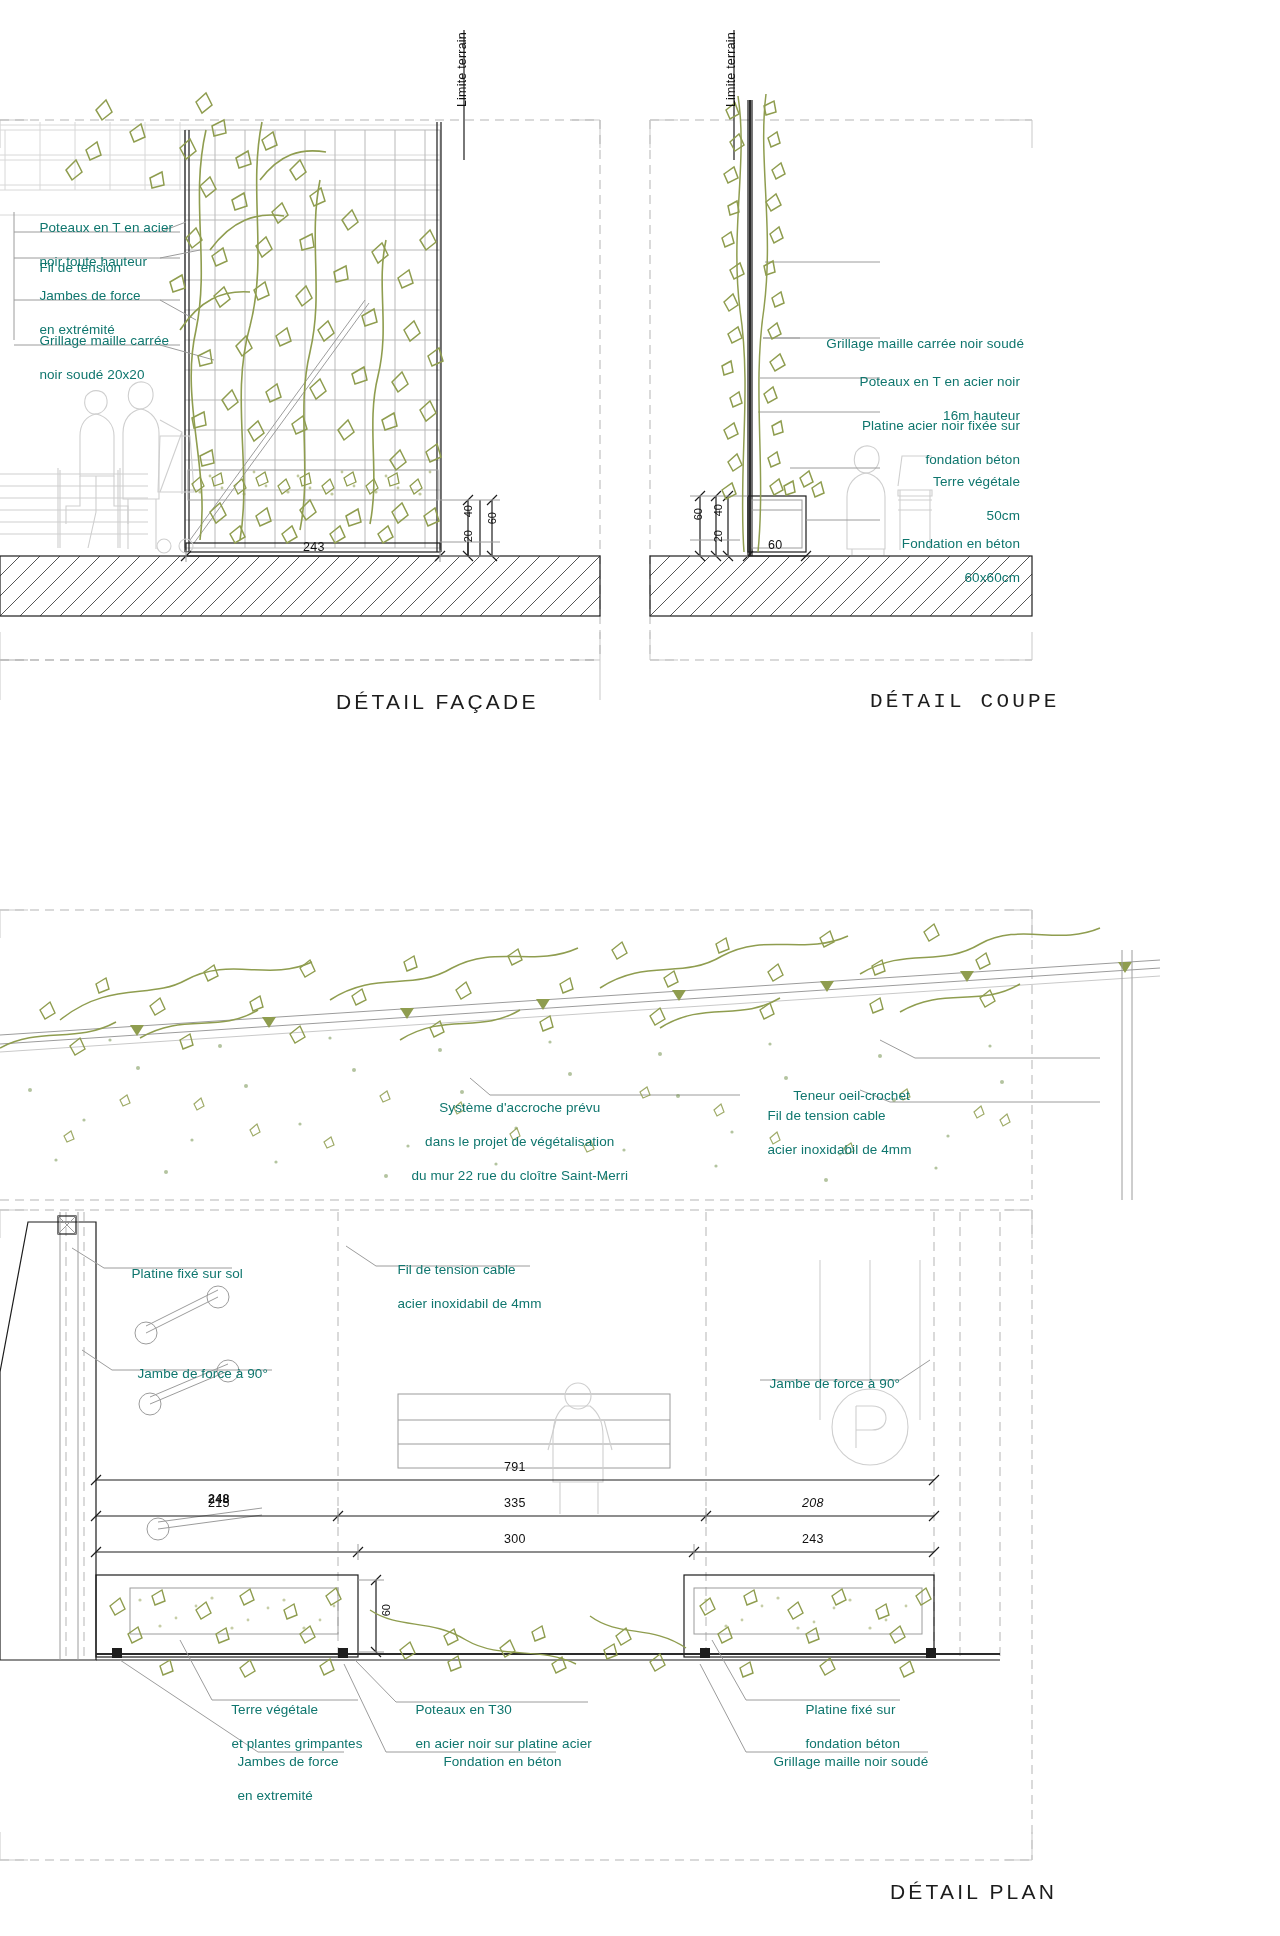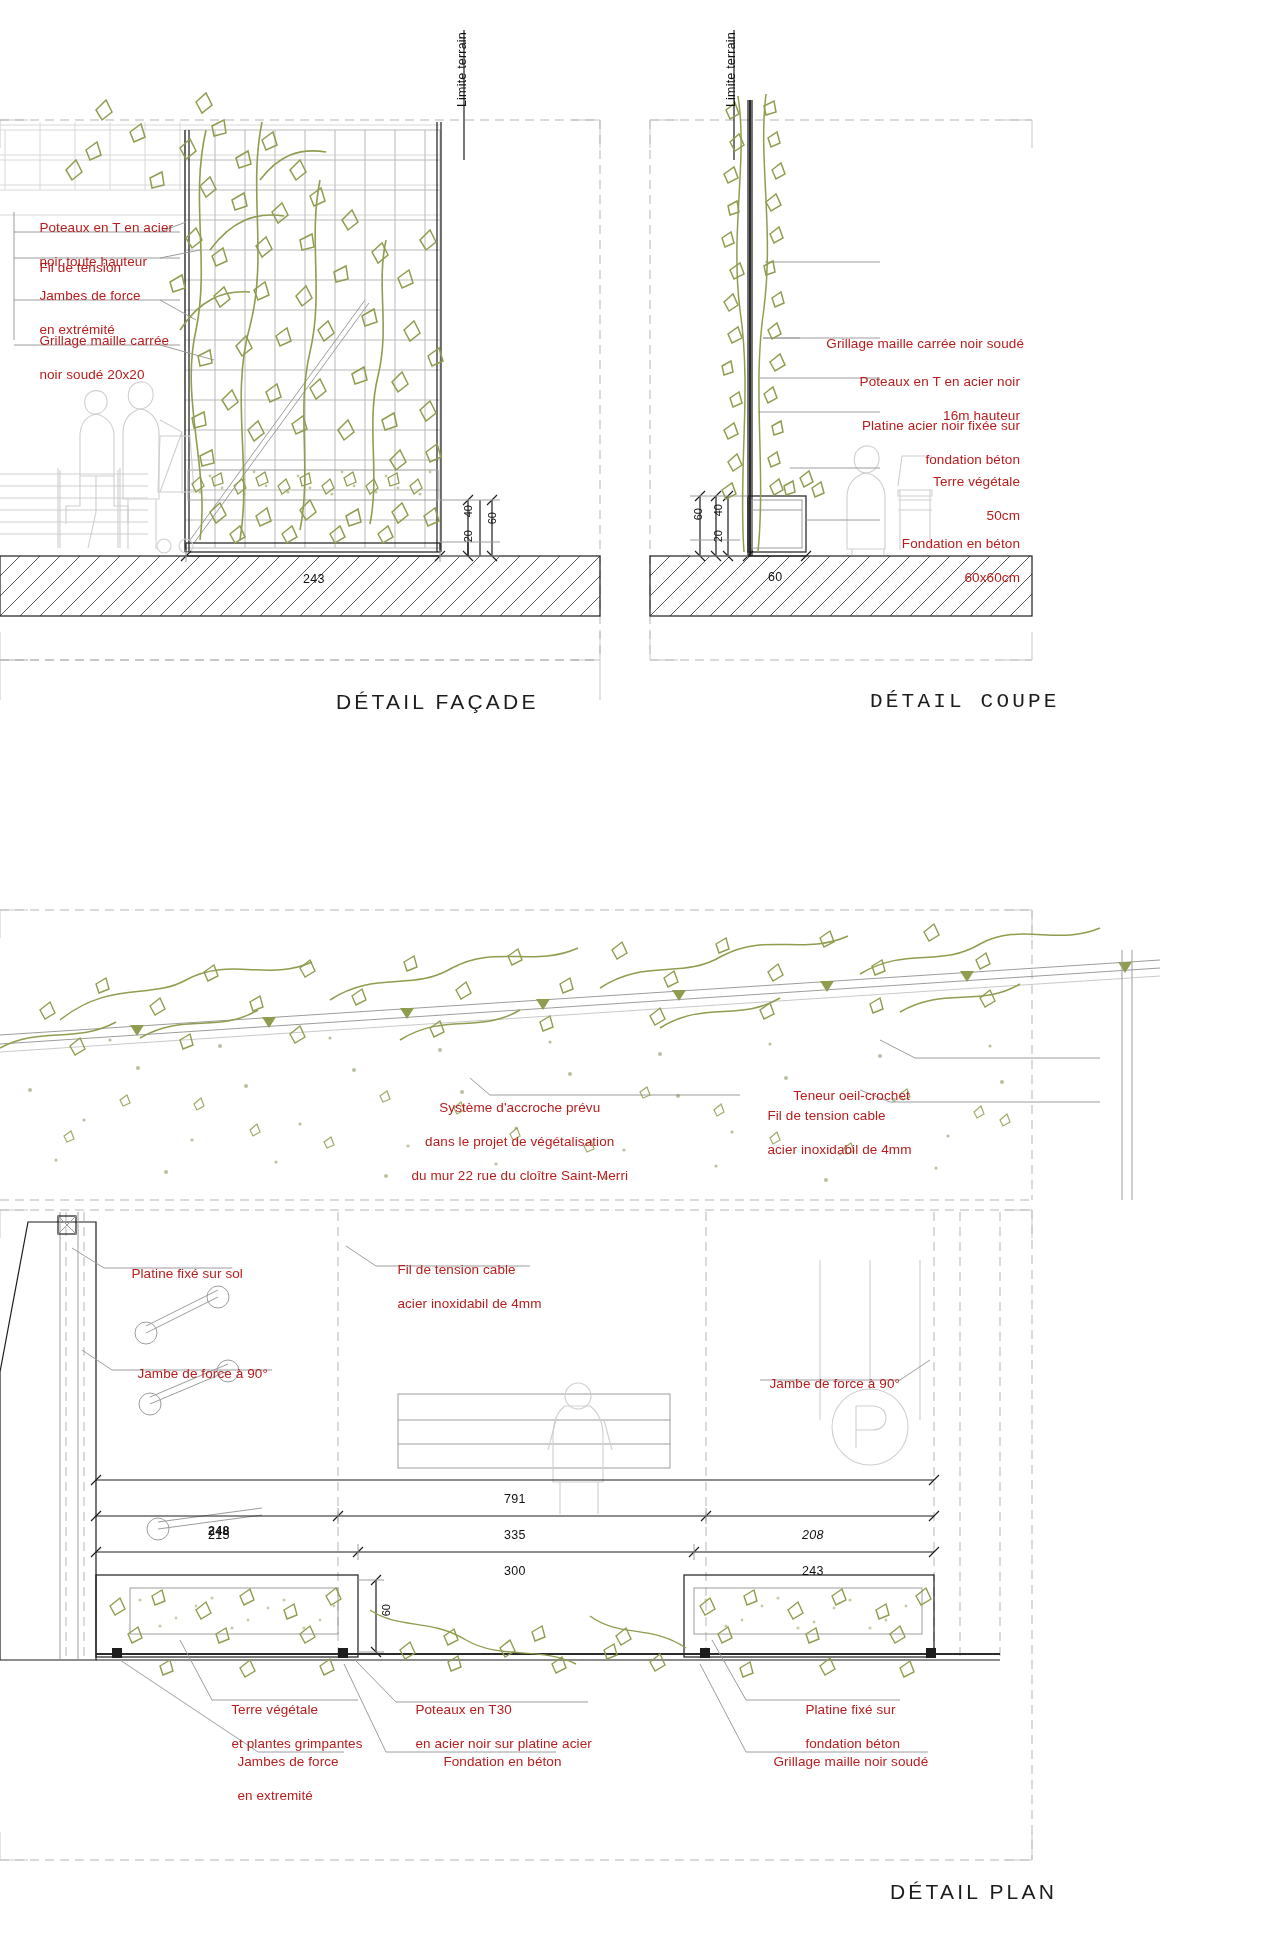--- a/index.html
+++ b/index.html
@@ -11,21 +11,21 @@
     position:relative;
     width:1280px;
     height:1936px;
     overflow:hidden;
     background:#fff;
   }
   .abs{position:absolute;}
   .lbl{
     font-size:13.5px;
     line-height:17px;
-    color:#b91c1c;
+    color:#0f766e;
     white-space:pre;
     letter-spacing:.1px;
   }
   .lbl.r{text-align:right;}
   .title{
     font-size:21px;
     letter-spacing:3.2px;
     color:#1c1c1c;
     font-family:"Liberation Sans", sans-serif;
   }
@@ -33,21 +33,20 @@
     font-size:12.5px;
     writing-mode:vertical-rl;
     transform:rotate(180deg);
     letter-spacing:.2px;
     color:#111;
   }
   .dim{
     font-size:12.5px;
     color:#111;
     letter-spacing:.3px;
-    margin-top:32px;
   }
   .dimv{
     font-size:11.5px;
     writing-mode:vertical-rl;
     transform:rotate(180deg);
     color:#111;
   }
   svg{display:block;position:absolute;top:0;left:0;overflow:visible;}
   .kp{stroke:#8f9d4f;fill:none;}
   .kpf{fill:#8f9d4f;stroke:none;}

